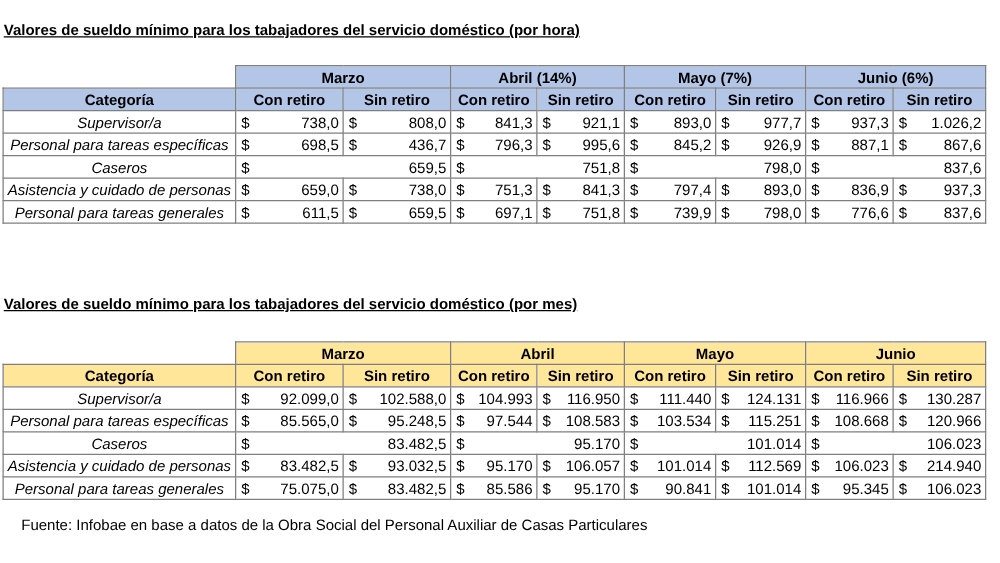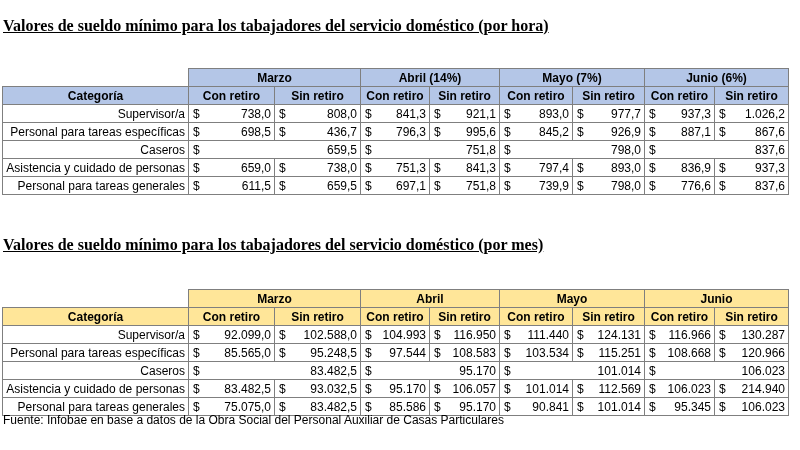--- a/index.html
+++ b/index.html
@@ -3,51 +3,49 @@
 <meta charset="utf-8">
 <style>
   html, body { margin: 0; padding: 0; background: #ffffff; }
   body {
     width: 800px; height: 450px; position: relative; overflow: hidden;
     font-family: "Liberation Sans", "DejaVu Sans", sans-serif;
     color: #000;
   }
   .title {
     position: absolute; left: 3px;
-    font-size: 16px; font-weight: bold; text-decoration: underline;
+    font-size: 12px; font-weight: bold; text-decoration: underline;
     white-space: nowrap;
-    font-family: Liberation Serif, serif;
   }
   #t1-title { top: 17px; }
   #t2-title { top: 236px; }
   table {
     position: absolute; left: 2px;
     border-collapse: collapse;
     font-size: 12px;
     table-layout: fixed;
-    margin-top: 16px;
   }
   #t1 { top: 52px; }
   #t2 { top: 273px; }
   td, th {
     border: 1px solid #7f7f7f;
     height: 17px; padding: 0 3px;
     white-space: nowrap; overflow: hidden;
   }
   th { font-weight: bold; text-align: center; }
   .blue th.h { background: #b4c6e7; }
   .yellow th.h { background: #ffe699; }
   th.blank { border: none; background: transparent !important; }
-  td.cat { text-align: right; }
+  td.cat { text-align: center; font-style: italic; }
   td.money { position: relative; text-align: right; }
   td.money .cur { position: absolute; left: 4px; }
   td.merged { position: relative; text-align: right; }
   td.merged .cur { position: absolute; left: 4px; }
   .source {
-    position: absolute; left: 3px; top: 413px;
+    position: absolute; left: 17px; top: 413px;
     font-size: 12px; white-space: nowrap;
   }
 </style>
 </head>
 <body>
 
 <div id="t1-title" class="title">Valores de sueldo mínimo para los tabajadores del servicio doméstico (por hora)</div>
 
 <table id="t1" class="blue">
   <colgroup>

